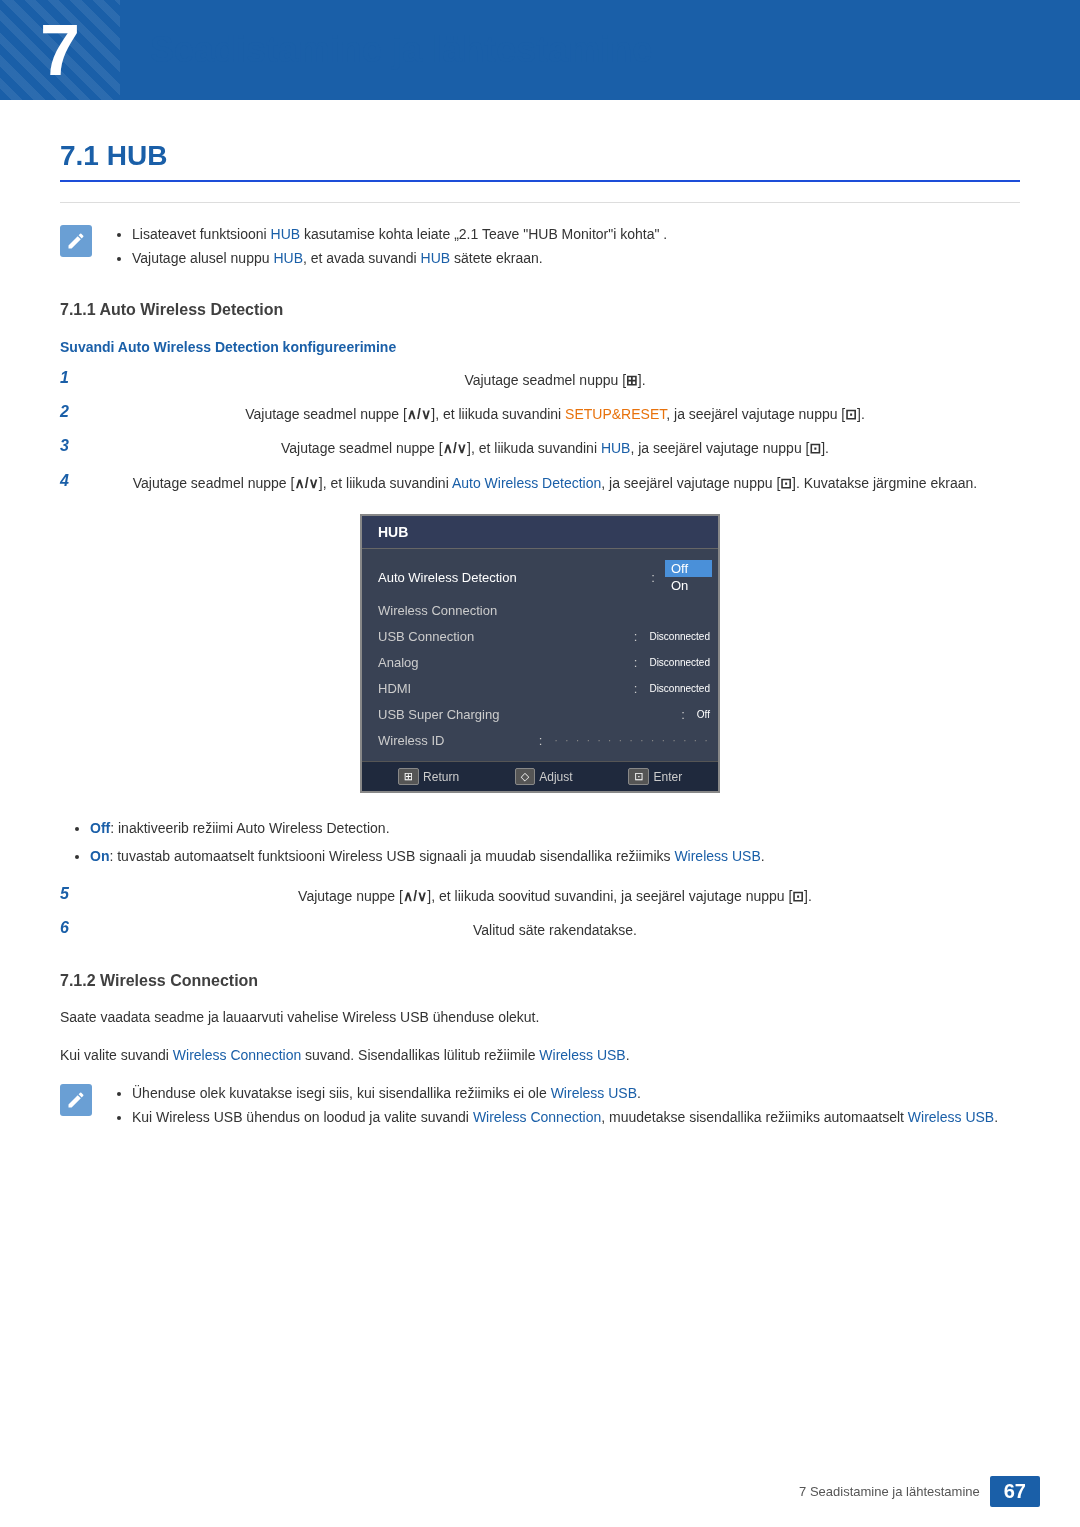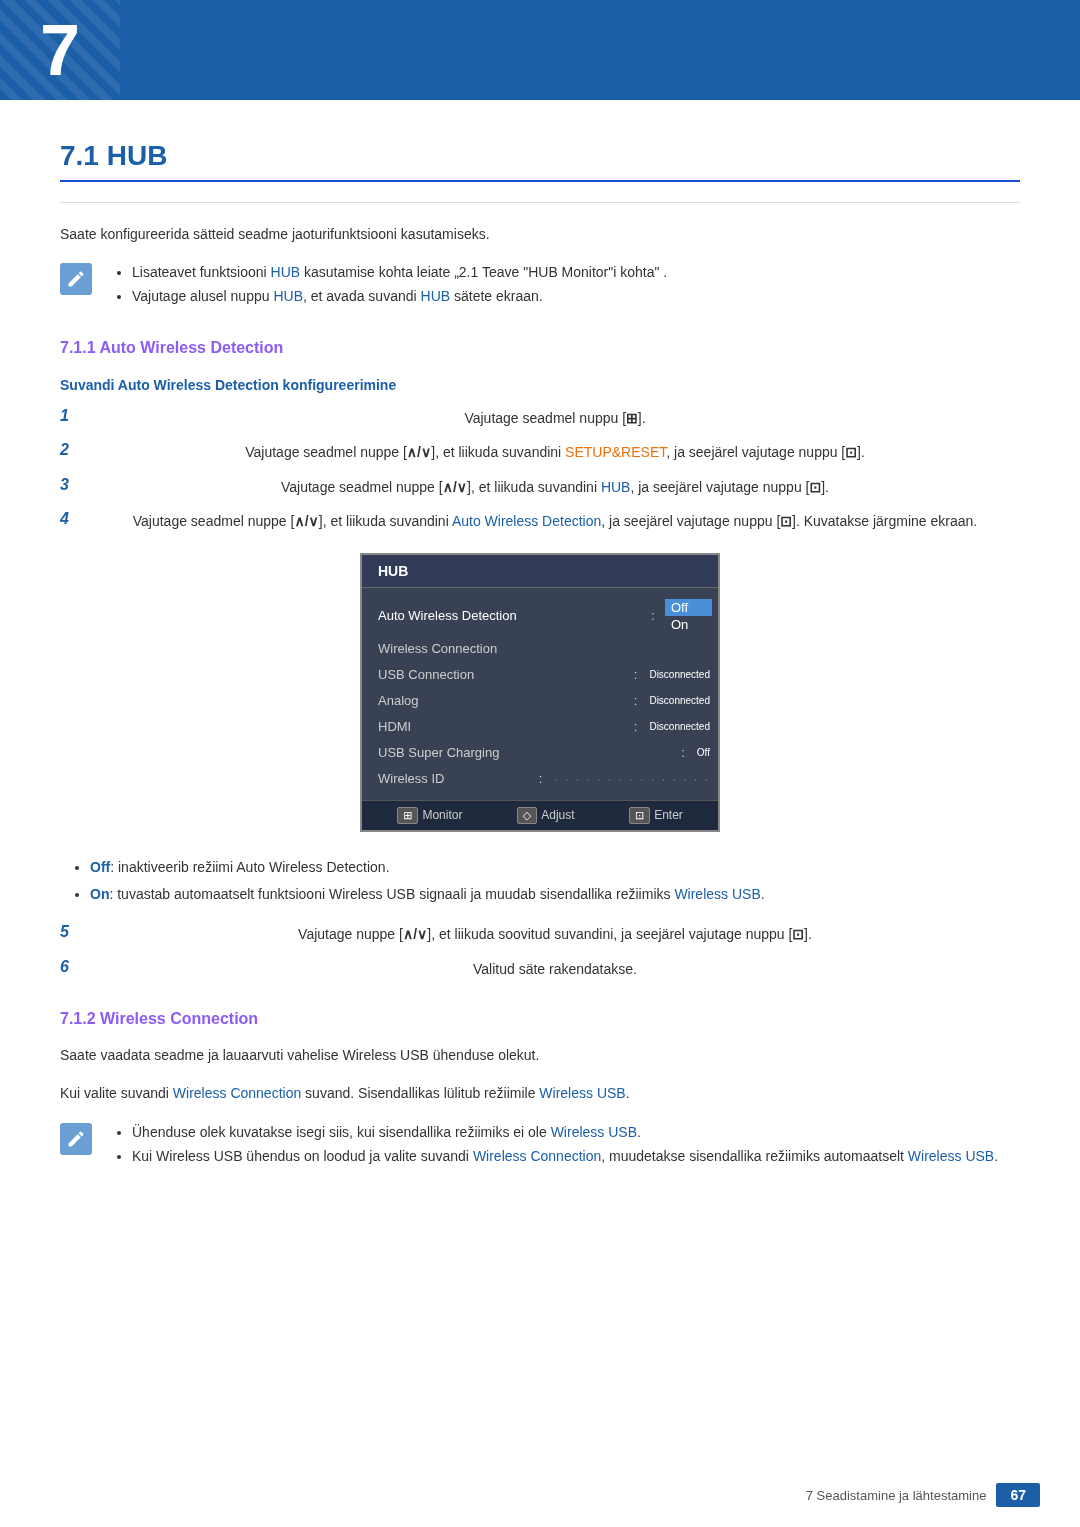--- a/index.html
+++ b/index.html
@@ -112,21 +112,21 @@
     .note-list li {
       font-size: 14px;
       color: #333;
       line-height: 1.7;
     }
 
     
     .subsection-title {
       font-size: 16px;
       font-weight: bold;
-      color: #8b5cf6;
+      color: #404040;
       margin-bottom: 16px;
       margin-top: 30px;
     }
 
     .sub-subsection-title {
       font-size: 14px;
       font-weight: bold;
       color: #1a5fa8;
       margin-bottom: 14px;
       margin-top: 20px;
@@ -265,21 +265,21 @@
       gap: 10px;
       margin-left: 12px;
     }
     .footer-chapter {
       font-size: 13px;
       color: #555;
     }
     .footer-page {
       background: #1a5fa8;
       color: #fff;
-      font-size: 14px;
+      font-size: 20px;
       font-weight: bold;
       padding: 4px 14px;
       border-radius: 2px;
     }
 
     .divider {
       border: none;
       border-top: 1px solid #ddd;
       margin: 8px 0 20px 0;
     }
@@ -294,21 +294,20 @@
   <div class="chapter-title-area">
     <span class="chapter-title">Seadistamine ja lähtestamine</span>
   </div>
 </div>
 
 <div class="content">
 
   <div class="section-title">7.1   HUB</div>
   <hr class="divider">
 
-  <p class="body-text">Saate konfigureerida sätteid seadme jaoturifunktsiooni kasutamiseks.</p>
 
   <div class="note-box">
     <div class="note-icon">
       <svg viewBox="0 0 24 24">
           <path d="M3 17.25V21h3.75L17.81 9.94l-3.75-3.75L3 17.25zM20.71 7.04a1 1 0 0 0 0-1.41l-2.34-2.34a1 1 0 0 0-1.41 0l-1.83 1.83 3.75 3.75 1.83-1.83z"></path>
         </svg>
     </div>
     <ul class="note-list">
       <li>
         Lisateavet funktsiooni <span class="blue-text">HUB</span> kasutamise kohta leiate „2.1 Teave "HUB Monitor"i kohta" .
@@ -388,21 +387,21 @@
         <div class="osd-row">
           <span class="osd-label">Wireless ID</span>
           <span class="osd-separator">:</span>
           <span class="osd-dots">· · · · · · · · · · · · · · ·</span>
         </div>
       </div>
 
       <div class="osd-footer">
         <div class="osd-footer-item">
           <span class="osd-footer-icon">⊞</span>
-          <span>Monitor</span>
+          <span>Return</span>
         </div>
         <div class="osd-footer-item">
           <span class="osd-footer-icon">◇</span>
           <span>Adjust</span>
         </div>
         <div class="osd-footer-item">
           <span class="osd-footer-icon">⊡</span>
           <span>Enter</span>
         </div>
       </div>

